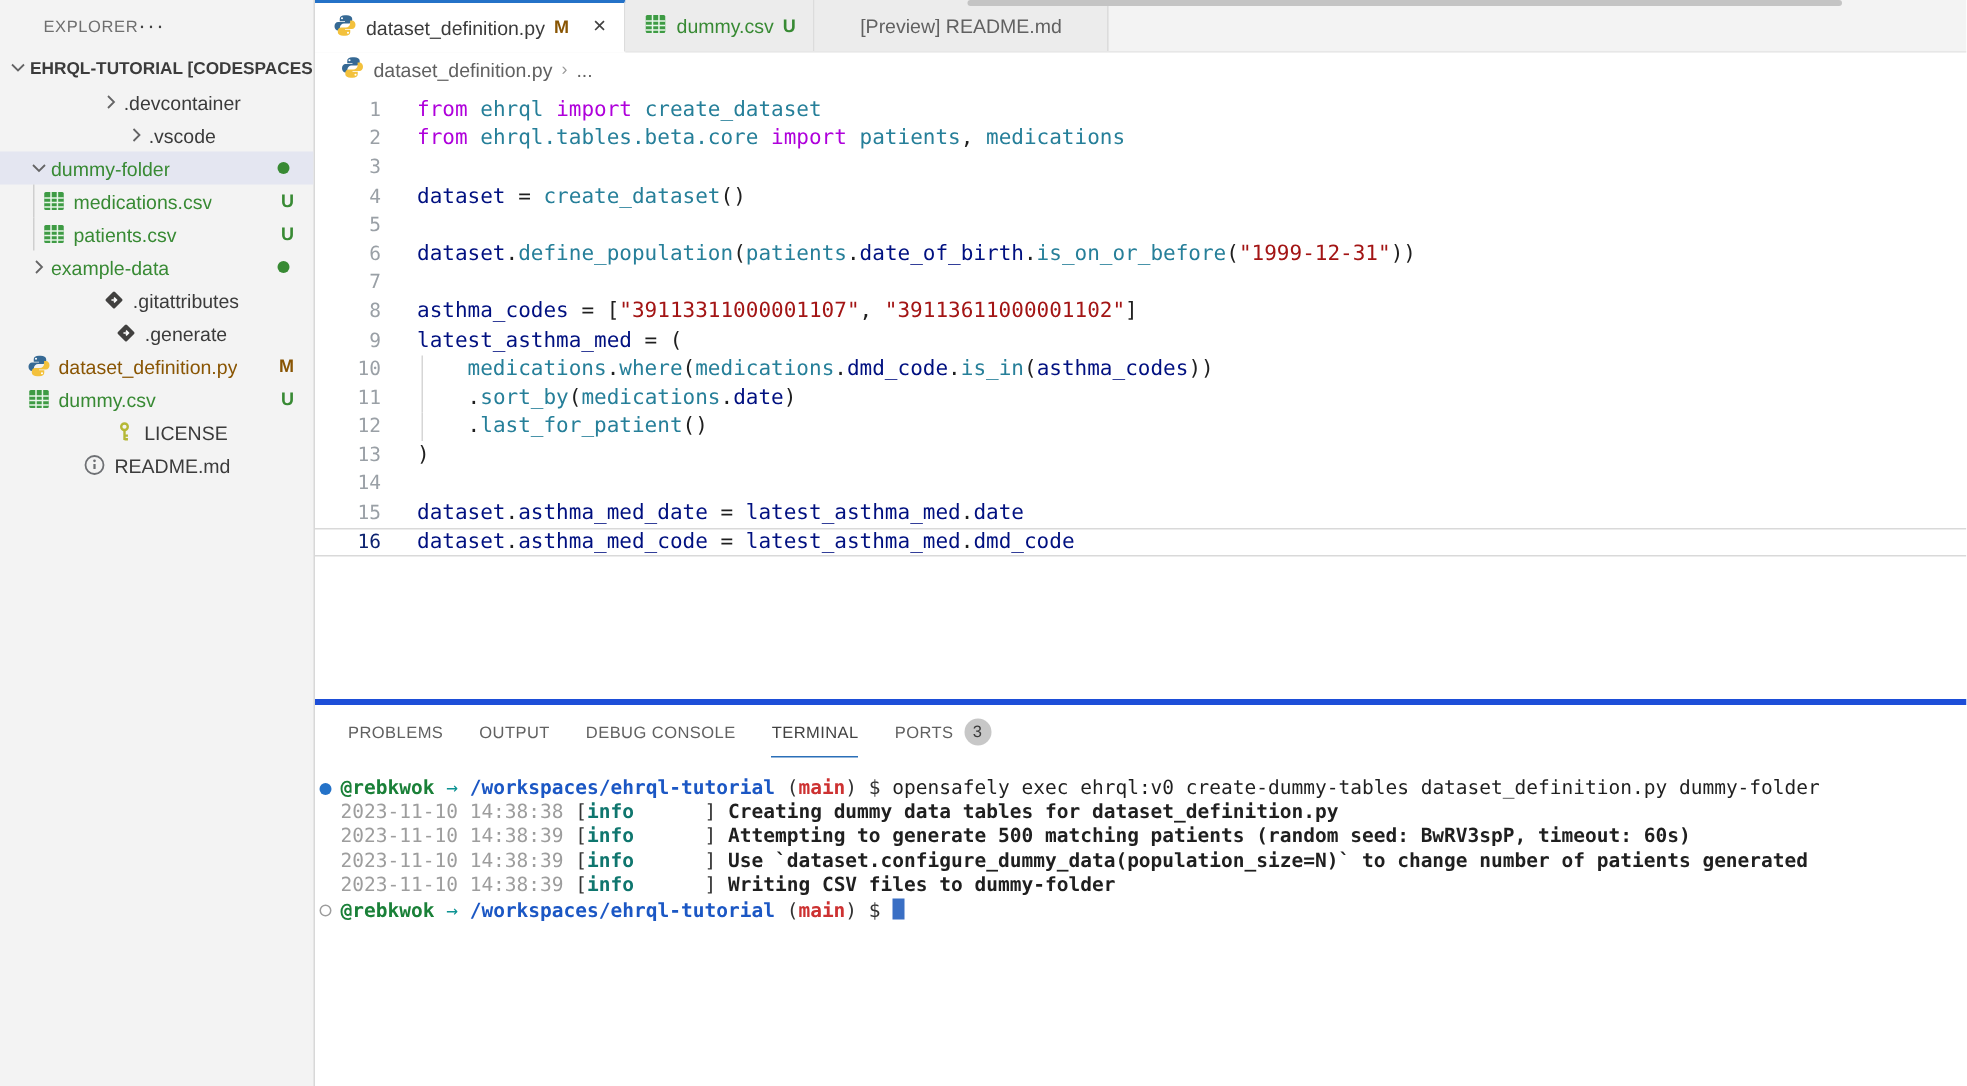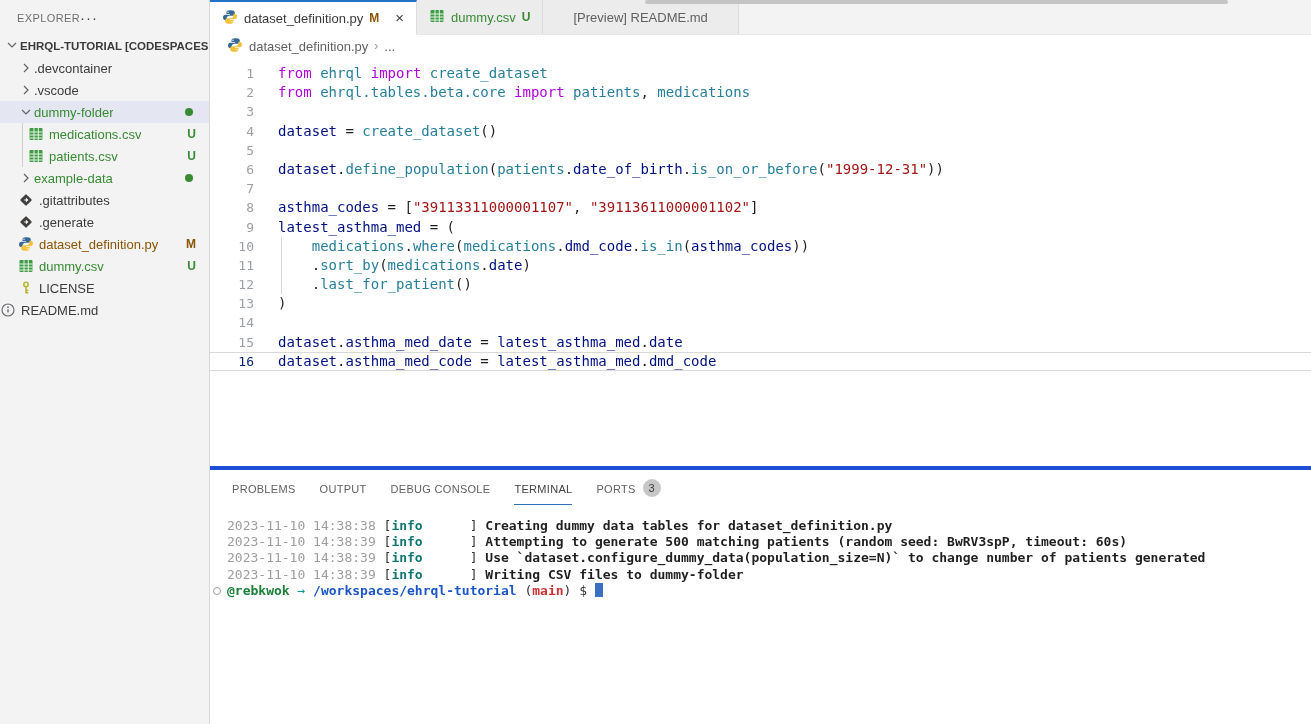--- a/index.html
+++ b/index.html
@@ -3,26 +3,26 @@
 <meta charset="utf-8">
 <style>
   * { box-sizing: border-box; margin: 0; padding: 0; }
   html,body { width:1311px; height:724px; overflow:hidden; }
   body { font-family:"Liberation Sans", sans-serif; background:#fff; color:#3b3b3b; }
   .app { display:flex; width:1311px; height:724px; }
 
   
   .sidebar { width:210px; flex:none; background:#f3f3f3; border-right:1px solid #d8d8d8; overflow:hidden; }
   .explorer-header { height:35px; display:flex; align-items:center; justify-content:flex-start;
-                     padding:0 14px 0 17px; font-size:11px; color:#6f6f6f; letter-spacing:.4px; }
+                     padding:0 14px 0 17px; font-size:11px; color:#6f6f6f; letter-spacing:.4px;margin-left:12px; }
   .more { font-size:15px; color:#424242; letter-spacing:1px; cursor:pointer; line-height:10px; }
   .root-row { height:22px; display:flex; align-items:center; padding-left:4px;
               font-weight:bold; font-size:11.5px; color:#3b3b3b; }
   .root-row .lbl { white-space:nowrap; overflow:hidden; }
-  .row { height:22px; display:flex; align-items:center; position:relative; font-size:13px; cursor:pointer; white-space:nowrap; }
+  .row { height:22px; display:flex; align-items:center; position:relative; font-size:13px; cursor:pointer; white-space:nowrap;justify-content:center; }
   .row.selected { background:#e4e6f1; }
   .row .icon { width:16px; height:16px; flex:none; margin-right:5px; display:flex; align-items:center; justify-content:center; }
   .row .chev { width:16px; height:16px; flex:none; display:flex; align-items:center; justify-content:center; }
   .row .lbl { overflow:hidden; text-overflow:ellipsis; }
   .c-green { color:#388a34; }
   .c-mod   { color:#895503; }
   .badge { margin-left:auto; margin-right:13px; font-size:12px; font-weight:bold; flex:none; }
   .dotbadge { margin-left:auto; margin-right:16px; width:8px; height:8px; border-radius:50%; background:#388a34; flex:none; }
   .tree-guide { position:absolute; left:22px; top:0; bottom:0; border-left:1px solid #cfcfcf; }
 
@@ -322,20 +322,21 @@
           </div>
           <div class="ptab active">
             <span class="txt">TERMINAL</span>
           </div>
           <div class="ptab">
             <span class="txt">PORTS</span>
             <span class="pbadge">3</span>
           </div>
         </div>
       <div class="terminal" id="terminal">
+          <div class="tline"><span class="dec filled"></span><span class="tt-user">@rebkwok</span><span class="tt-arrow"> → </span><span class="tt-path">/workspaces/ehrql-tutorial</span><span class="tt-pl"> (</span><span class="tt-branch">main</span><span class="tt-pl">) $ </span><span class="tt-cmd">opensafely exec ehrql:v0 create-dummy-tables dataset_definition.py dummy-folder</span></div>
           <div class="tline"><span class="tt-time">2023-11-10 14:38:38 </span><span class="tt-pl">[</span><span class="tt-info">info</span><span class="tt-pl">      ] </span><span class="tt-msg">Creating dummy data tables for dataset_definition.py</span></div>
           <div class="tline"><span class="tt-time">2023-11-10 14:38:39 </span><span class="tt-pl">[</span><span class="tt-info">info</span><span class="tt-pl">      ] </span><span class="tt-msg">Attempting to generate 500 matching patients (random seed: BwRV3spP, timeout: 60s)</span></div>
           <div class="tline"><span class="tt-time">2023-11-10 14:38:39 </span><span class="tt-pl">[</span><span class="tt-info">info</span><span class="tt-pl">      ] </span><span class="tt-msg">Use `dataset.configure_dummy_data(population_size=N)` to change number of patients generated</span></div>
           <div class="tline"><span class="tt-time">2023-11-10 14:38:39 </span><span class="tt-pl">[</span><span class="tt-info">info</span><span class="tt-pl">      ] </span><span class="tt-msg">Writing CSV files to dummy-folder</span></div>
           <div class="tline"><span class="dec open"></span><span class="tt-user">@rebkwok</span><span class="tt-arrow"> → </span><span class="tt-path">/workspaces/ehrql-tutorial</span><span class="tt-pl"> (</span><span class="tt-branch">main</span><span class="tt-pl">) $ </span><span class="tt-cursor"></span></div>
         </div>
     </div>
   </main>
 
 </div>

